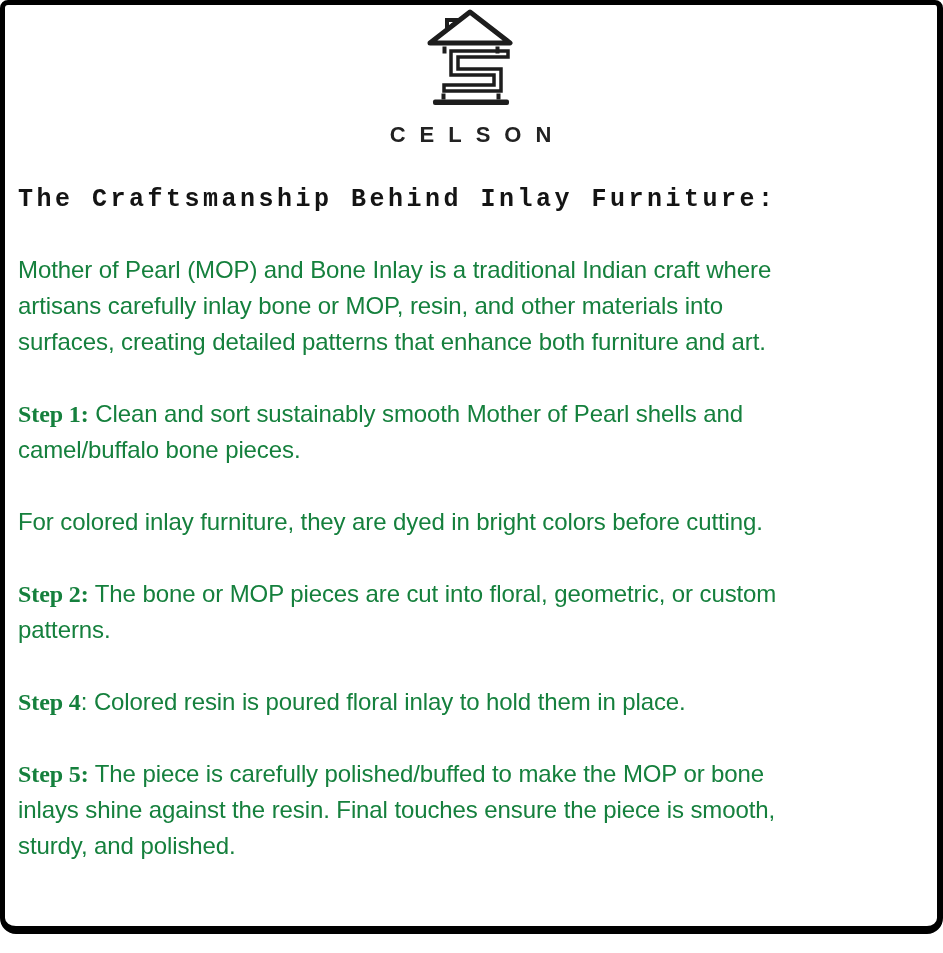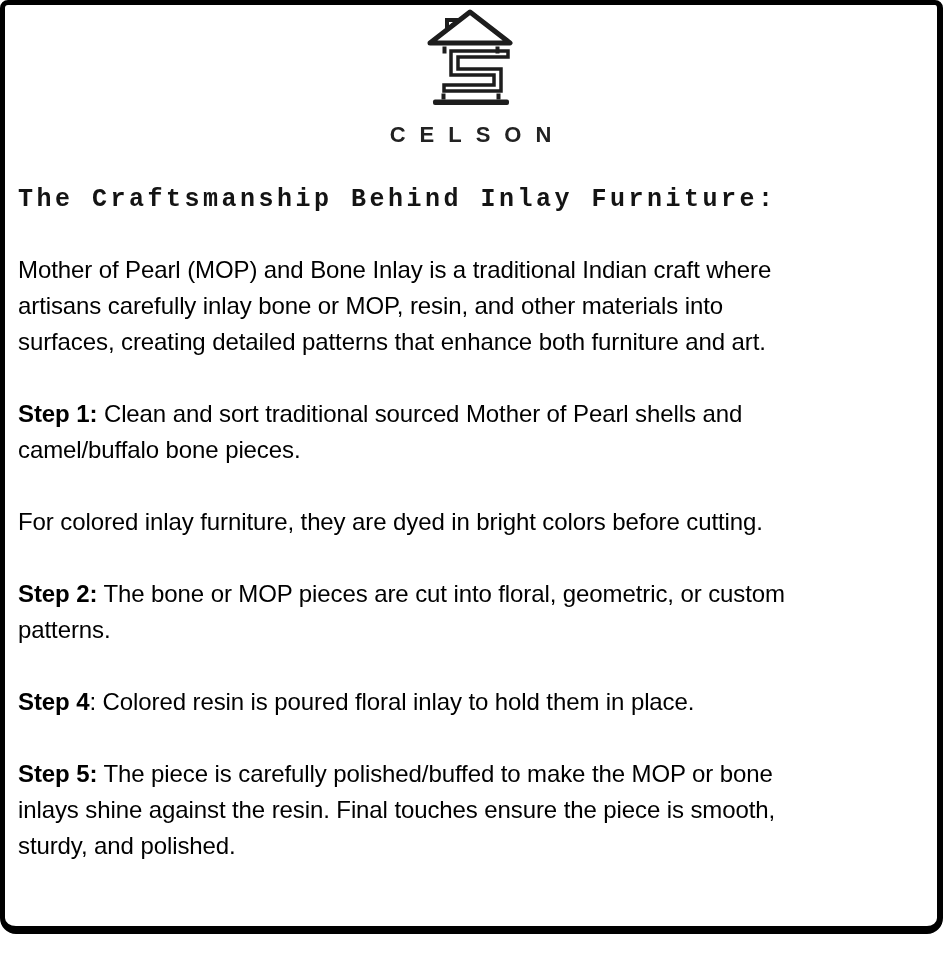--- a/index.html
+++ b/index.html
@@ -38,23 +38,23 @@
     line-height: 32px;
     color: #141414;
     font-family: Liberation Mono, monospace;
   }
   p.para {
     margin: 36px 0 0 0;
     font-size: 24px;
     line-height: 36px;
     letter-spacing: -0.1px;
     white-space: pre-line;
-    color: #000000;
+    color: #15803d;
   }
-  p.para b { font-weight: 700; }
+  p.para b { font-weight: 700; font-family: Liberation Serif, serif; }
 </style>
 </head>
 <body>
 
 <div class="frame">
 
   <div class="header">
     <svg class="logo-svg" width="94" height="100" viewBox="0 0 94 100" fill="none" xmlns="http://www.w3.org/2000/svg">
 
       <path d="M23 30 L23 13 L34.5 13 L34.5 18.5 L29 18.5 L29 24" stroke="#1d1d1d" stroke-width="4" fill="none"></path>
@@ -73,21 +73,21 @@
     </svg>
     <div class="brand">CELSON</div>
   </div>
 
   <div class="title">The Craftsmanship Behind Inlay Furniture:</div>
 
   <p class="para"><b></b><span>Mother of Pearl (MOP) and Bone Inlay is a traditional Indian craft where
 artisans carefully inlay bone or MOP, resin, and other materials into
 surfaces, creating detailed patterns that enhance both furniture and art.</span></p>
 
-  <p class="para"><b>Step 1:</b><span> Clean and sort traditional sourced Mother of Pearl shells and
+  <p class="para"><b>Step 1:</b><span> Clean and sort sustainably smooth Mother of Pearl shells and
 camel/buffalo bone pieces.</span></p>
 
   <p class="para"><b></b><span>For colored inlay furniture, they are dyed in bright colors before cutting.</span></p>
 
   <p class="para"><b>Step 2:</b><span> The bone or MOP pieces are cut into floral, geometric, or custom
 patterns.</span></p>
 
 
   <p class="para"><b>Step 4</b><span>: Colored resin is poured floral inlay to hold them in place.</span></p>
 

